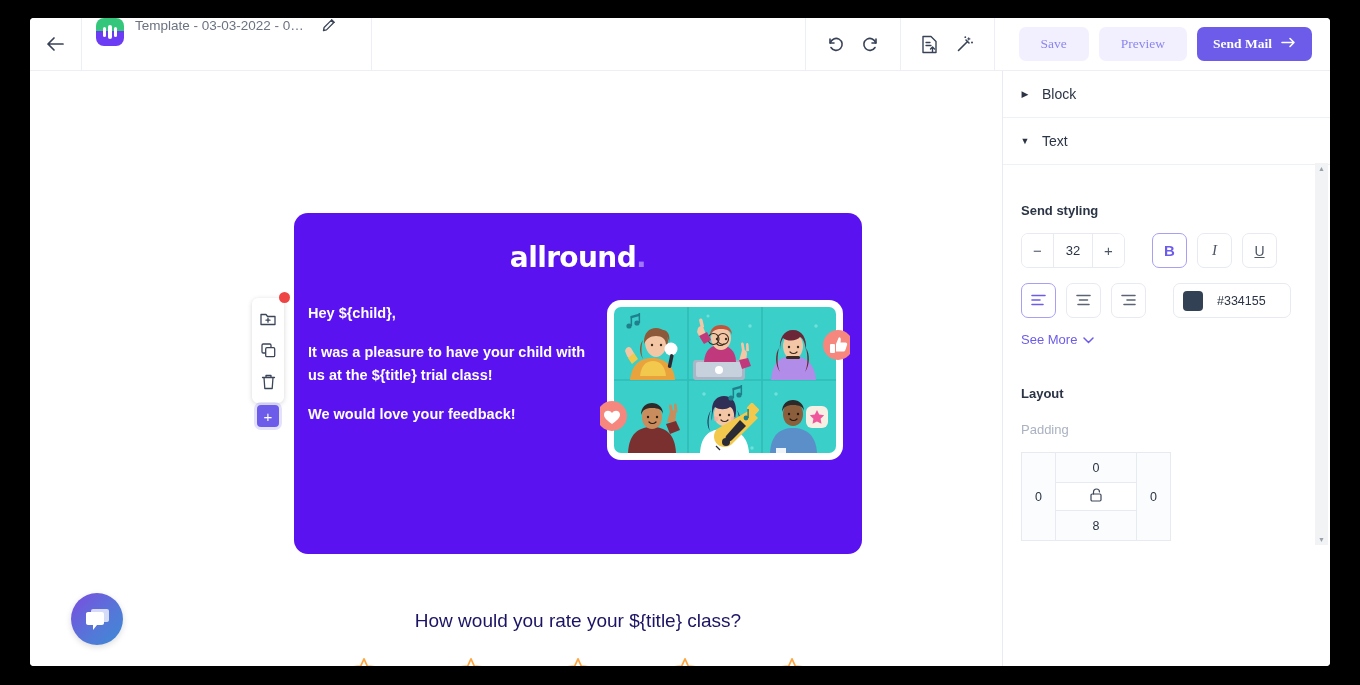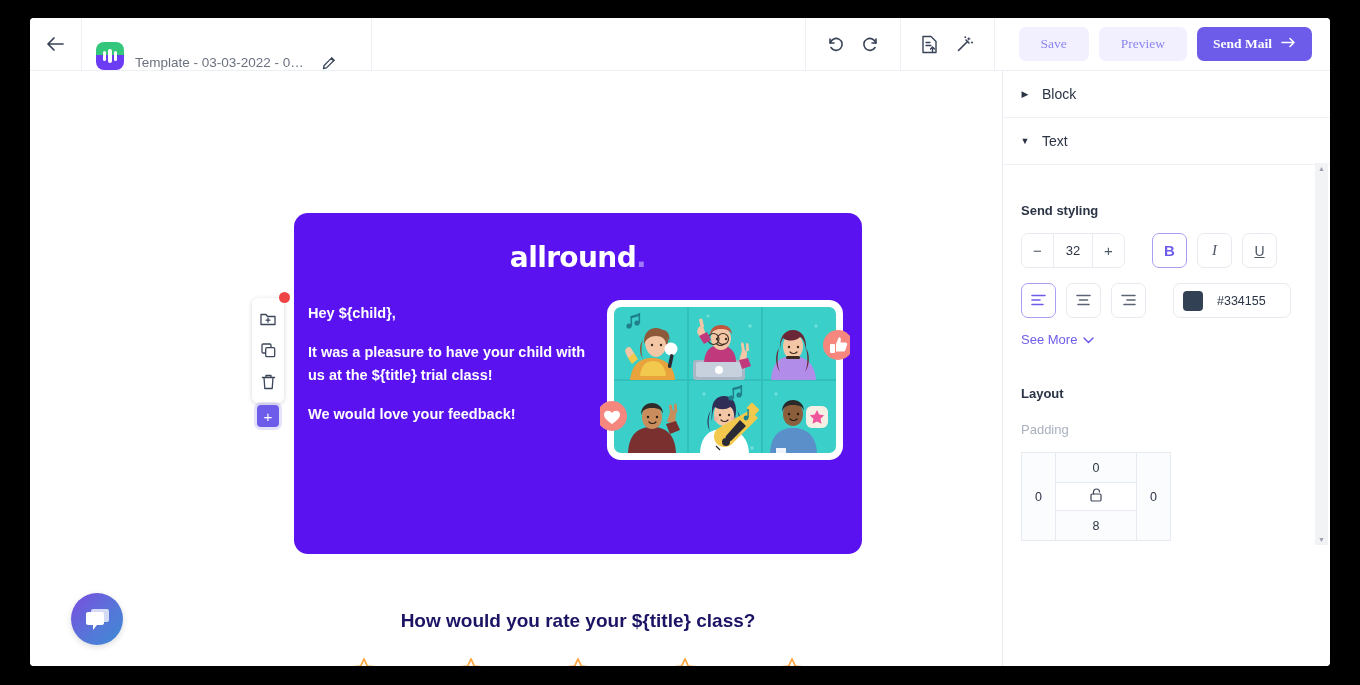--- a/index.html
+++ b/index.html
@@ -37,21 +37,21 @@
     flex: none;
   }
   .tb-back {
     width: 52px;
     display: flex; align-items: center; justify-content: center;
     border-right: 1px solid #eceff3;
     cursor: pointer;
   }
   .tb-back svg { display: block; }
   .tb-title-wrap {
-    display: flex; align-items: flex-end;
+    display: flex; align-items: flex-start;
     padding: 0 14px;
     gap: 11px;
     border-right: 1px solid #eceff3;
     min-width: 290px;
   }
   .brand-logo {
     width: 28px; height: 28px; border-radius: 8px;
     background: linear-gradient(180deg, #34c77b 0%, #34c77b 46%, #6c3cf4 46%, #6c3cf4 100%);
     position: relative; flex: none;
     display: flex; align-items: center; justify-content: center;
@@ -154,21 +154,21 @@
   .hero-body { display: flex; padding: 28px 0 0 14px; gap: 8px; }
   .hero-copy { width: 284px; color: #fff; font-size: 14.5px; line-height: 1.55; font-weight: bold; }
   .hero-copy p { margin-bottom: 17px; }
   .hero-copy p:last-child { margin-bottom: 0; }
 
   .illus-wrap { position: relative; width: 250px; height: 165px; flex: none; margin-top: -4px; }
 
   
   .rating { margin-top: 56px; text-align: center; }
   .rating h3 {
-    font-size: 19px; color: #1b1464; font-weight: bold;
+    font-size: 19px; color: #1b1464; font-weight: normal;
     font-family: "Liberation Sans", sans-serif;
   }
   .stars {
     margin-top: 25px;
     display: flex; justify-content: center; gap: 81px;
   }
   .star { cursor: pointer; display: block; }
   .submit {
     margin: 51px auto 0;
     display: block;

